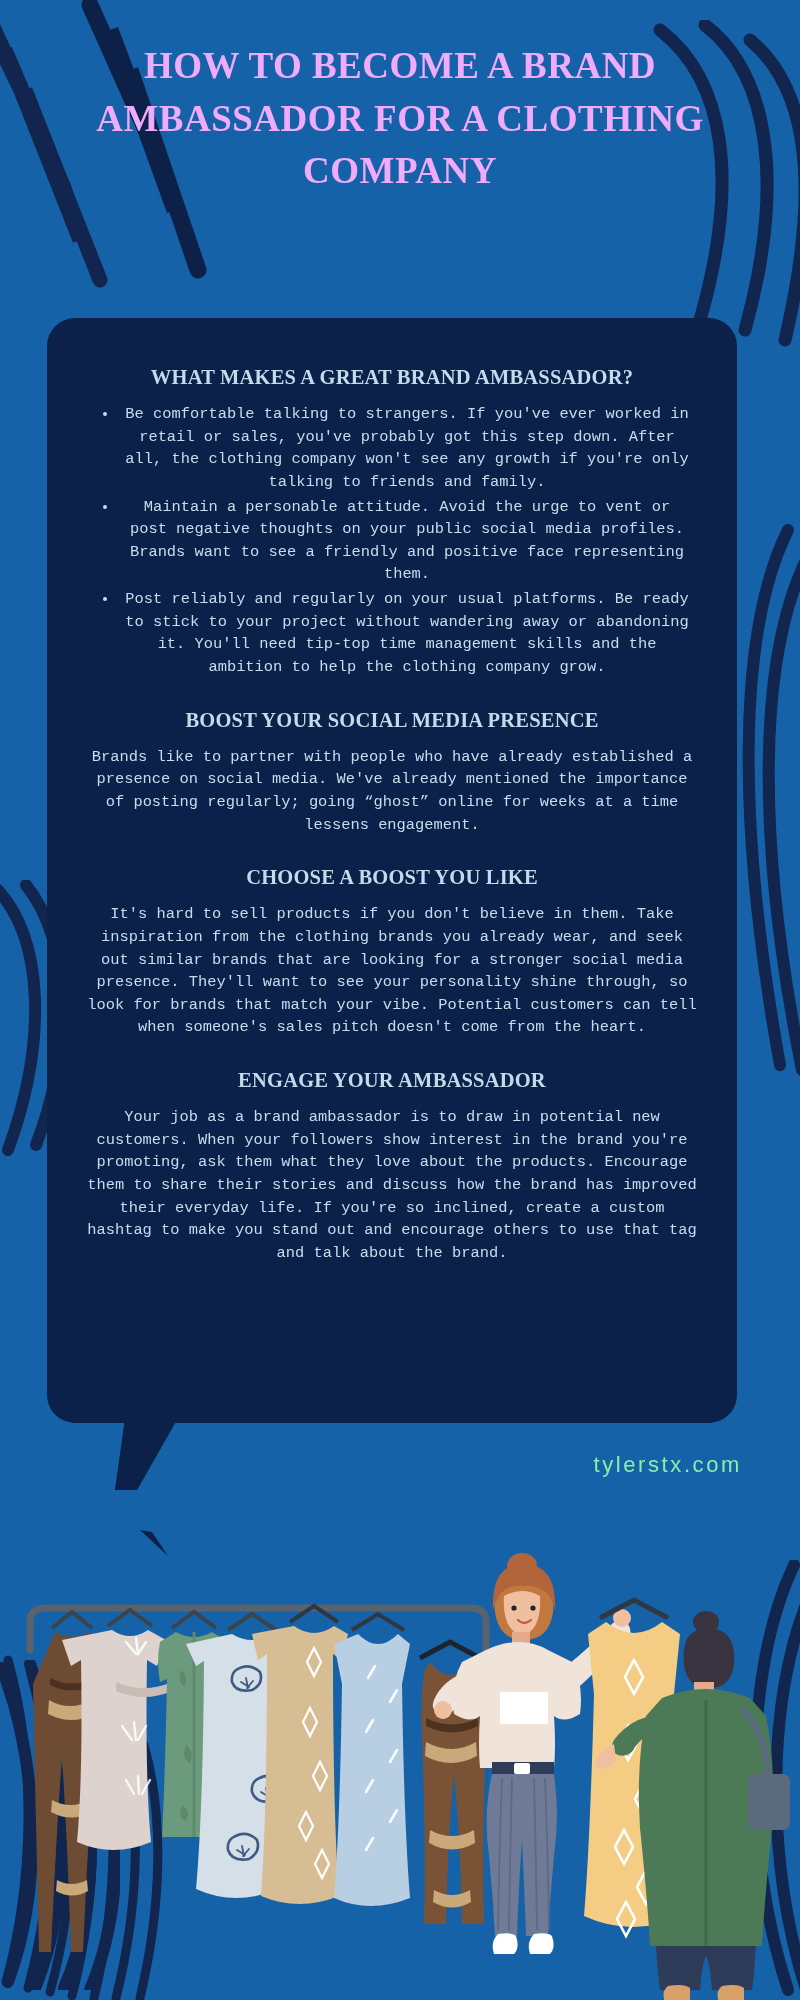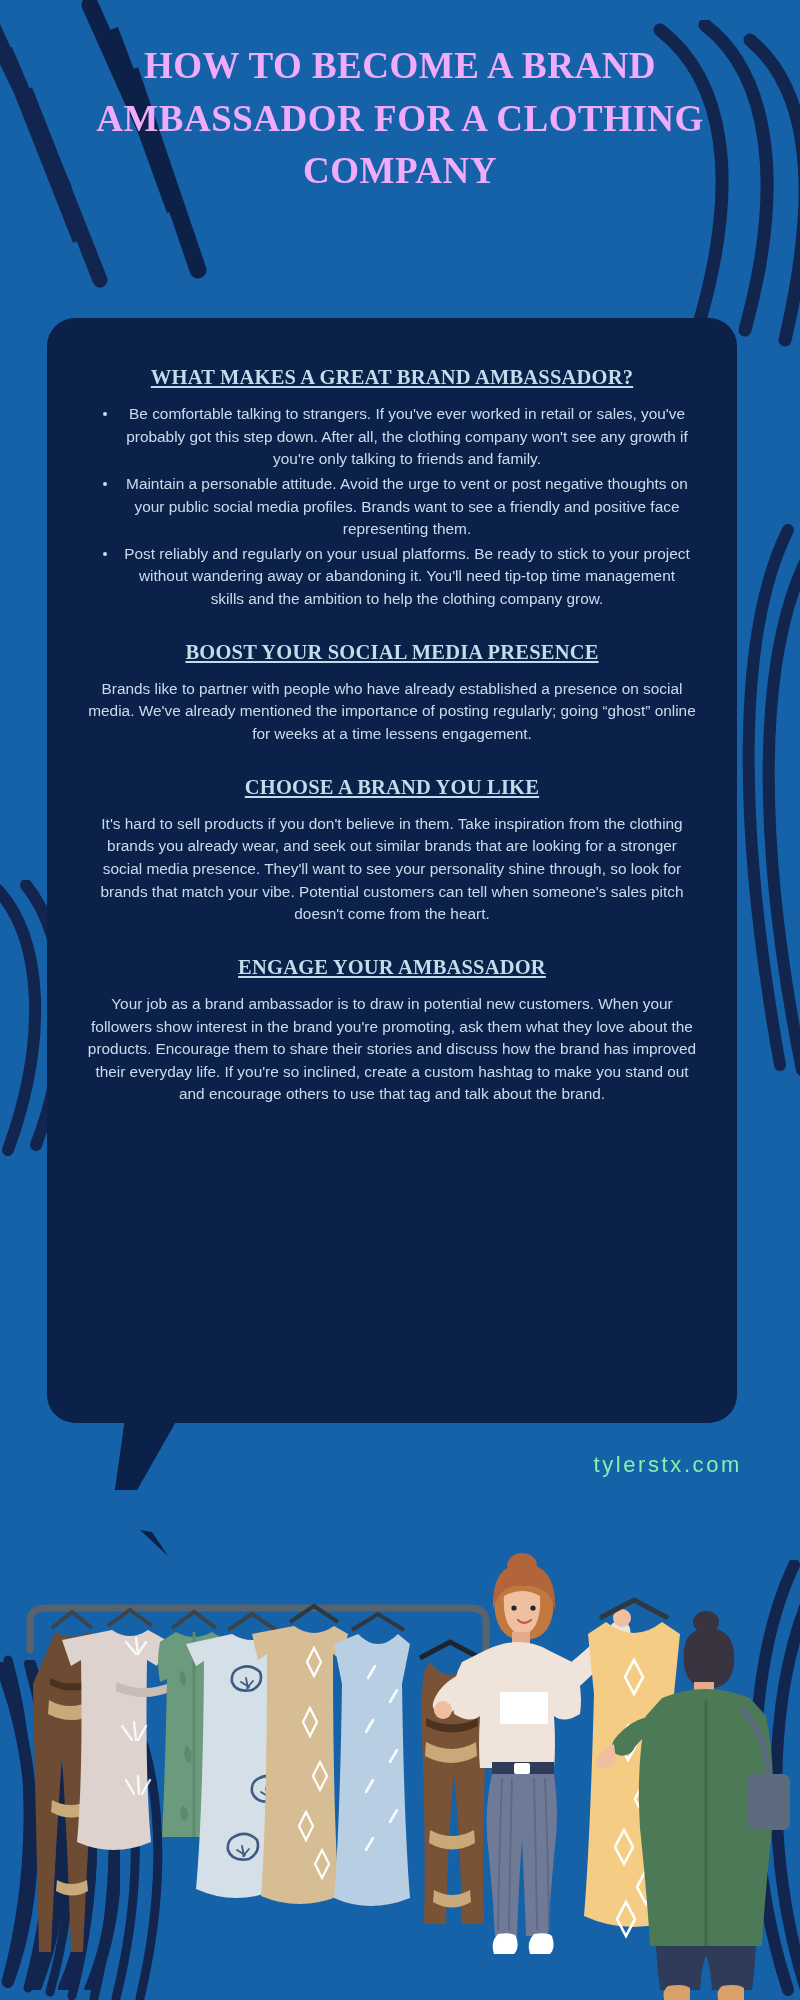--- a/index.html
+++ b/index.html
@@ -50,24 +50,23 @@
   .card-inner { padding:48px 40px 40px 40px; }
 
   h2.section-title {
     font-family:"Liberation Serif", serif;
     font-weight:bold;
     font-size:20.5px;
     color:#c3dcea;
     text-align:center;
     letter-spacing:0.2px;
     margin-bottom:14px;
-    text-decoration:underline;
   }
   p.body, li.body {
-    font-family:Liberation Sans, sans-serif;
+    font-family:Liberation Mono, monospace;
     font-size:15.4px;
     line-height:1.47;
     color:#c9dced;
     text-align:center;
   }
   ul.bullets { list-style:none; }
   ul.bullets li {
     position:relative;
     padding:0 4px 0 34px;
     margin-bottom:2px;
@@ -165,21 +164,21 @@
         </li>
       </ul>
     </div>
 
     <div class="sec gap-top">
       <h2 class="section-title">BOOST YOUR SOCIAL MEDIA PRESENCE</h2>
       <p class="body">Brands like to partner with people who have already established a presence on social media. We've already mentioned the importance of posting regularly; going “ghost” online for weeks at a time lessens engagement.</p>
     </div>
 
     <div class="sec gap-top">
-      <h2 class="section-title">CHOOSE A BRAND YOU LIKE</h2>
+      <h2 class="section-title">CHOOSE A BOOST YOU LIKE</h2>
       <p class="body">It's hard to sell products if you don't believe in them. Take inspiration from the clothing brands you already wear, and seek out similar brands that are looking for a stronger social media presence. They'll want to see your personality shine through, so look for brands that match your vibe. Potential customers can tell when someone's sales pitch doesn't come from the heart.</p>
     </div>
 
     <div class="sec gap-top">
       <h2 class="section-title">ENGAGE YOUR AMBASSADOR</h2>
       <p class="body">Your job as a brand ambassador is to draw in potential new customers. When your followers show interest in the brand you're promoting, ask them what they love about the products. Encourage them to share their stories and discuss how the brand has improved their everyday life. If you're so inclined, create a custom hashtag to make you stand out and encourage others to use that tag and talk about the brand.</p>
     </div>
 
   </div>
 </div>

